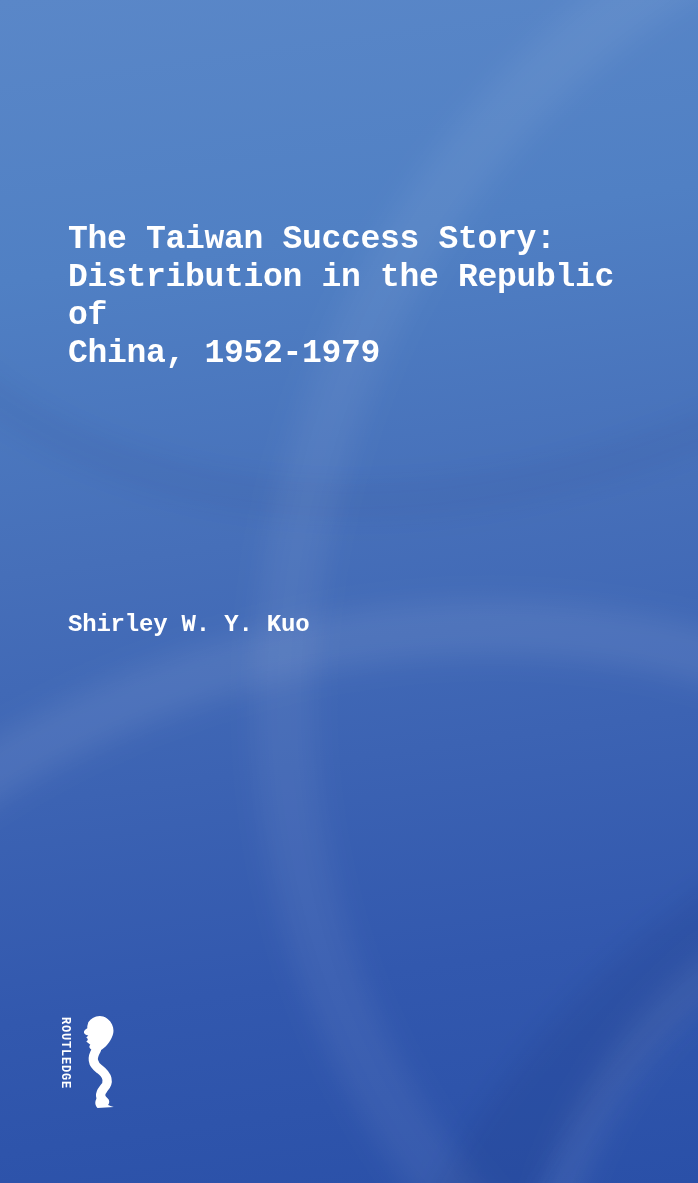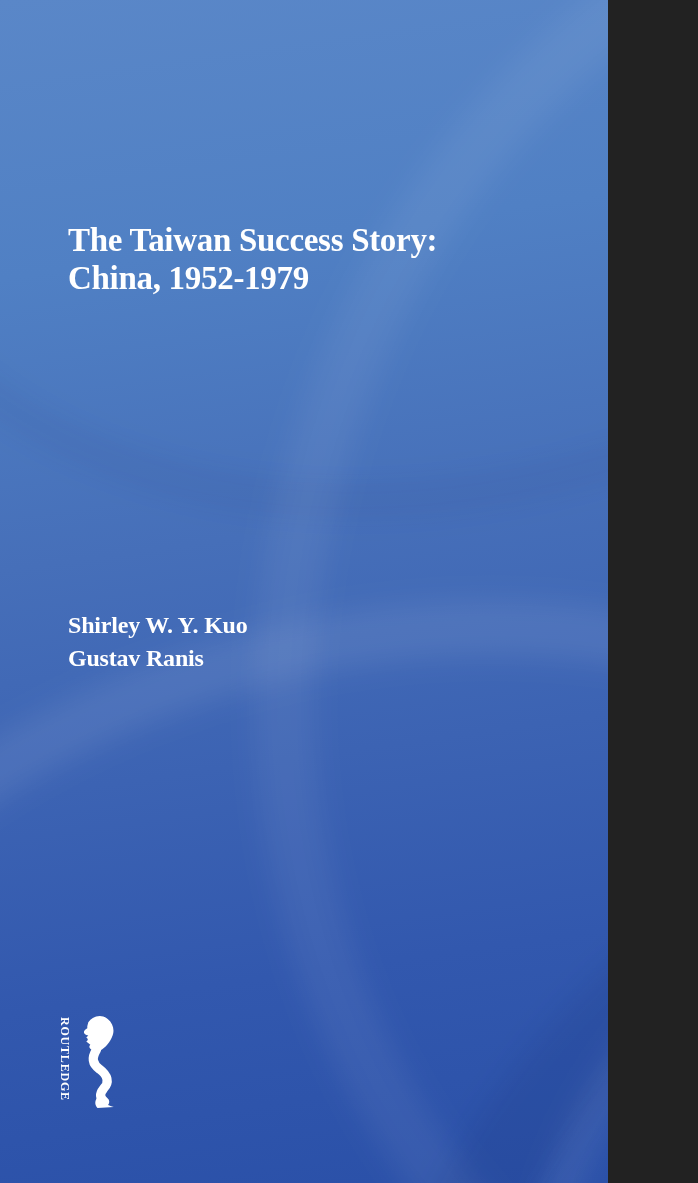--- a/index.html
+++ b/index.html
@@ -2,31 +2,31 @@
 <html><head>
 <meta charset="utf-8">
 <style>
   html, body {
     margin: 0;
     padding: 0;
     background: #222;
   }
   .cover {
     position: relative;
-    width: 608px;
+    width: 698px;
     height: 1183px;
     overflow: hidden;
     background: linear-gradient(172deg,
       #5a87c8 0%,
       #5080c4 22%,
       #466fb9 45%,
       #3c63b3 63%,
       #3258ae 80%,
       #2a50a8 100%);
-    font-family: Liberation Serif, serif;
+    font-family: Liberation Mono, monospace;
   }
   
   .band {
     position: absolute;
     border-radius: 50%;
     filter: blur(14px);
     pointer-events: none;
   }
   .band-1 { 
     width: 1500px; height: 1100px;
@@ -117,26 +117,26 @@
 <div class="cover">
 
   <div class="band band-1"></div>
   <div class="band band-2"></div>
   <div class="band band-3"></div>
   <div class="band band-4"></div>
   <div class="band band-5"></div>
 
   <h1 class="title">
     <span class="line">The Taiwan Success Story:</span>
+    <span class="line">Distribution in the Republic of</span>
     <span class="line">China, 1952-1979</span>
   </h1>
 
   <div class="authors">
     <div>Shirley W. Y. Kuo</div>
-    <div>Gustav Ranis</div>
   </div>
 
   <div class="logo">
     <span class="logo-text">ROUTLEDGE</span>
     <svg class="logo-mark" viewBox="0 0 34 92" xmlns="http://www.w3.org/2000/svg" aria-hidden="true">
 
       <path fill="#ffffff" d="
         M 8 7
         C 13 0 22 -1 27 4
         C 33 9 34 16 31 22

